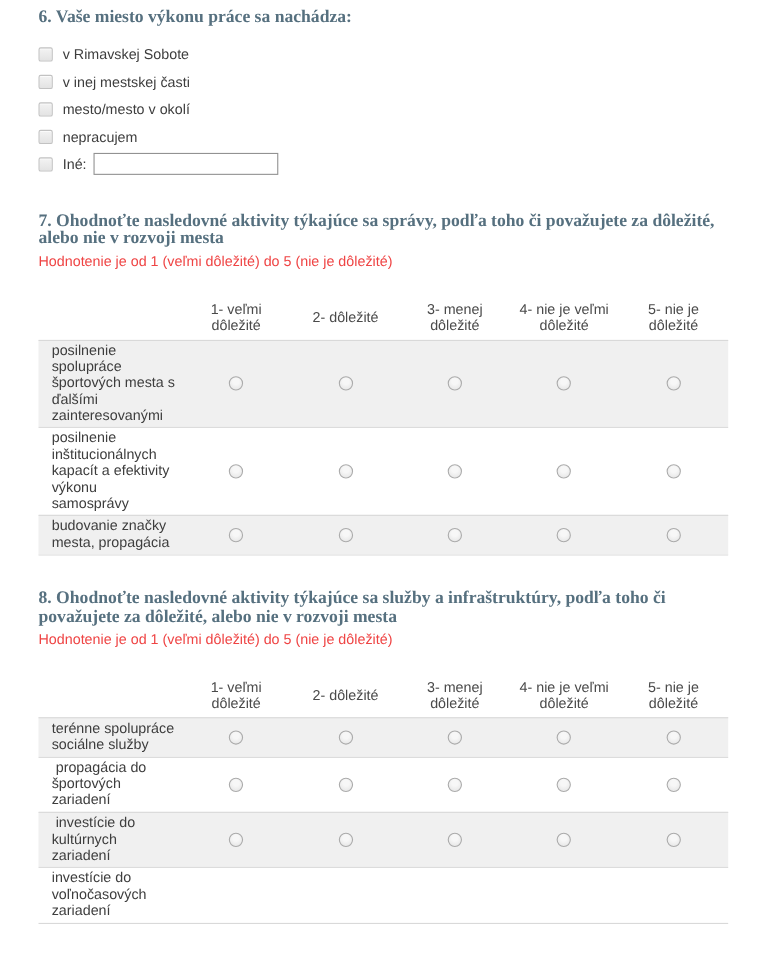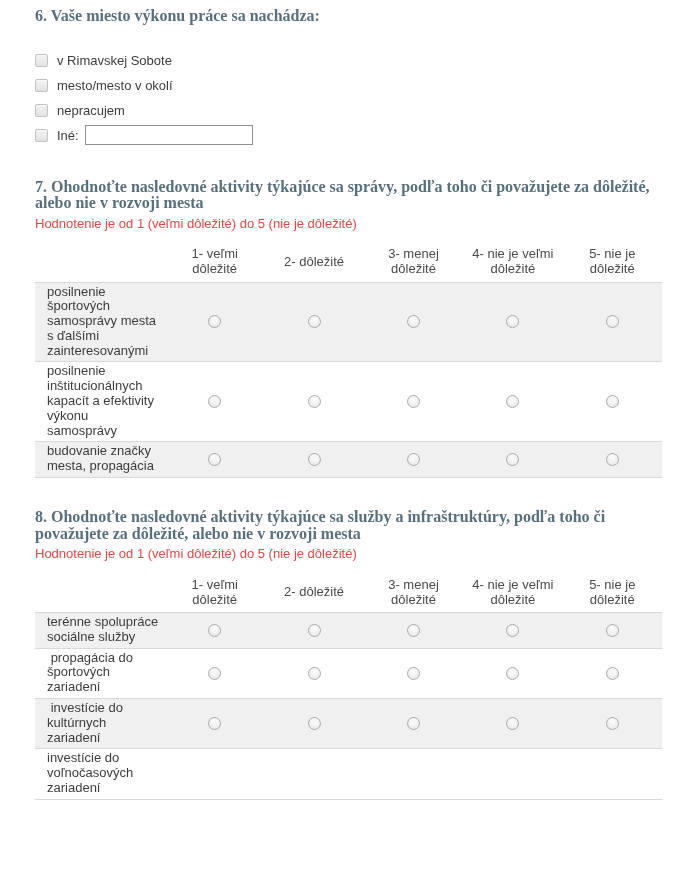--- a/index.html
+++ b/index.html
@@ -23,21 +23,21 @@
     font-family: Liberation Serif, serif;
   }
   .q-subtitle {
     color: #ef4444;
     font-size: 13px;
     line-height: 16px;
     margin: 4px 0 0 0;
   }
 
   
-  .options { margin-top: 23px; }
+  .options { margin-top: 12px; }
   .opt { display: flex; align-items: center; height: 25px; }
   .checkbox {
     width: 13px; height: 13px; flex: none;
     border: 1px solid #c2c2c2;
     border-radius: 2px;
     background: linear-gradient(#f3f3f3, #e3e3e3);
     box-shadow: inset 0 1px 0 rgba(255,255,255,.7);
     margin-right: 9px;
   }
   .opt-label { color: #3d3d3d; }
@@ -49,21 +49,21 @@
     font: inherit;
     background: #fff;
   }
 
   
   .matrix-section { margin-top: 31px; }
   .m-header {
     display: grid;
     grid-template-columns: 130px repeat(5, 99.4px);
     align-items: center;
-    margin-top: 9px;
+    margin-top: 22px;
     min-height: 41px;
     width: 627px;
   }
   .m-head-cell {
     text-align: center;
     color: #4a4a4a;
     line-height: 15px;
     padding: 2px 3px;
   }
   .m-rows { width: 627px; border-bottom: 1px solid #d9d9d9; }
@@ -95,20 +95,24 @@
   <section>
     <h3 class="q-title">6. Vaše miesto výkonu práce sa nachádza:</h3>
 
     <div class="options">
 
         <div class="opt">
           <span class="checkbox"></span>
           <span class="opt-label">v Rimavskej Sobote</span>
         </div>
 
+        <div class="opt">
+          <span class="checkbox"></span>
+          <span class="opt-label">v inej mestskej časti</span>
+        </div>
 
         <div class="opt">
           <span class="checkbox"></span>
           <span class="opt-label">mesto/mesto v okolí</span>
         </div>
 
         <div class="opt">
           <span class="checkbox"></span>
           <span class="opt-label">nepracujem</span>
         </div>
@@ -135,21 +139,21 @@
         <div class="m-head-cell">3- menej dôležité</div>
 
         <div class="m-head-cell">4- nie je veľmi dôležité</div>
 
         <div class="m-head-cell">5- nie je dôležité</div>
       </div>
 
     <div class="m-rows">
 
         <div class="m-row">
-          <div class="m-row-label">posilnenie športových samosprávy mesta s ďalšími zainteresovanými</div>
+          <div class="m-row-label">posilnenie spolupráce športových mesta s ďalšími zainteresovanými</div>
           <div class="m-cell">
             <span class="radio"></span>
           </div>
           <div class="m-cell">
             <span class="radio"></span>
           </div>
           <div class="m-cell">
             <span class="radio"></span>
           </div>
           <div class="m-cell">

